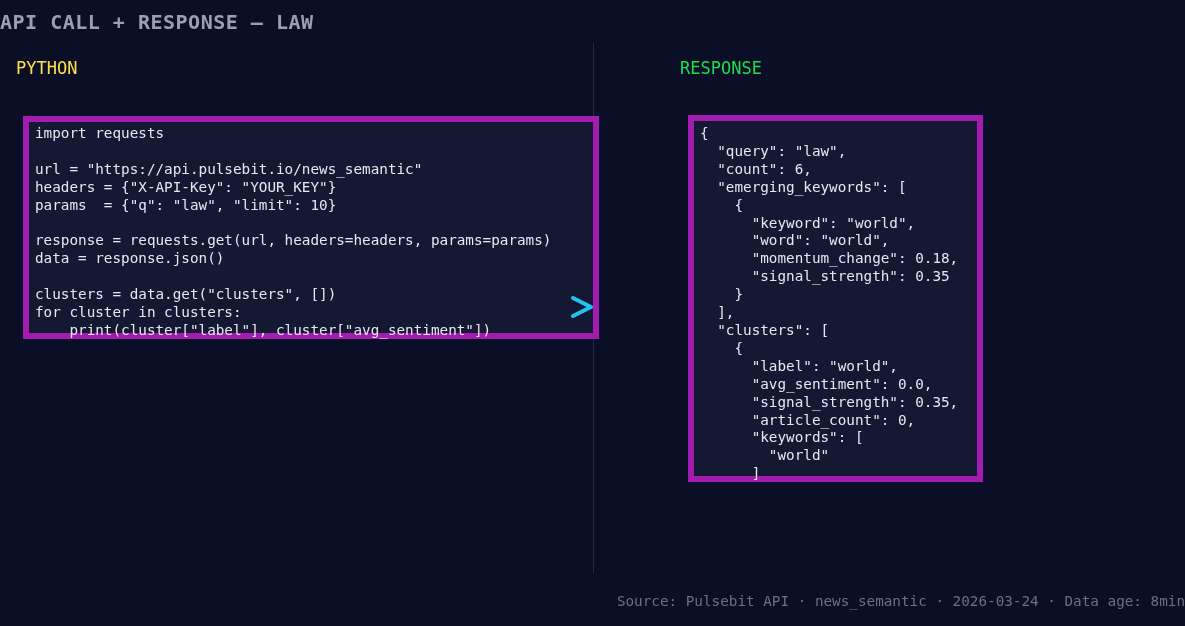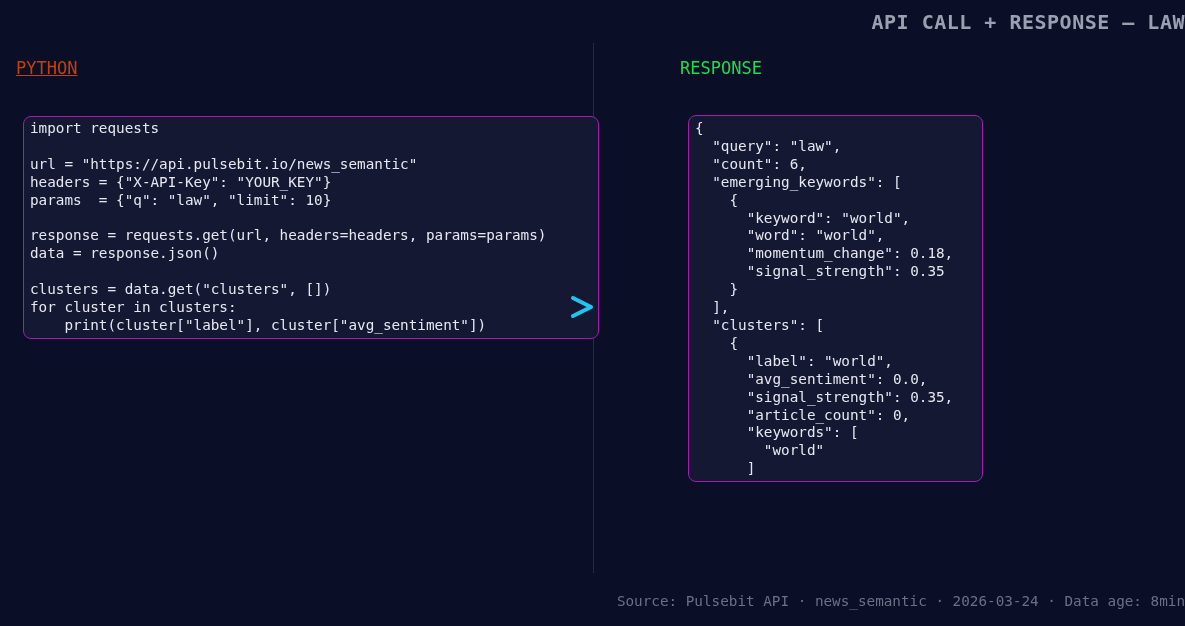--- a/index.html
+++ b/index.html
@@ -12,54 +12,53 @@
       height: 626px;
       position: relative;
       overflow: hidden;
       font-family: "DejaVu Sans Mono", monospace;
     }
     .title {
       position: absolute;
       left: 0;
       top: 10px;
       width: 1185px;
-      text-align: right;
+      text-align: left;
       font-size: 20px;
       font-weight: bold;
       color: #9aa0b0;
       letter-spacing: 0.5px;
     }
     .divider {
       position: absolute;
       left: 593px;
       top: 43px;
       width: 1px;
       height: 530px;
       background: #262b45;
     }
     .section-label {
       position: absolute;
       font-size: 17px;
       top: 58px;
     }
     .label-python {
       left: 16px;
-      color: #c2410c;
-      text-decoration: underline;
+      color: #fde047;
     }
     .label-response {
       left: 680px;
       color: #1edc4a;
       text-align: center;
     }
     .code-box {
       position: absolute;
       background: #141833;
-      border: 1px solid #a21caf;
-      border-radius: 8px;
+      border: 6px solid #a21caf;
+      border-radius: 0;
       box-sizing: border-box;
     }
     .code-python {
       left: 23px;
       top: 116px;
       width: 576px;
       height: 223px;
       padding: 3px 0 0 6px;
     }
     .code-response {

